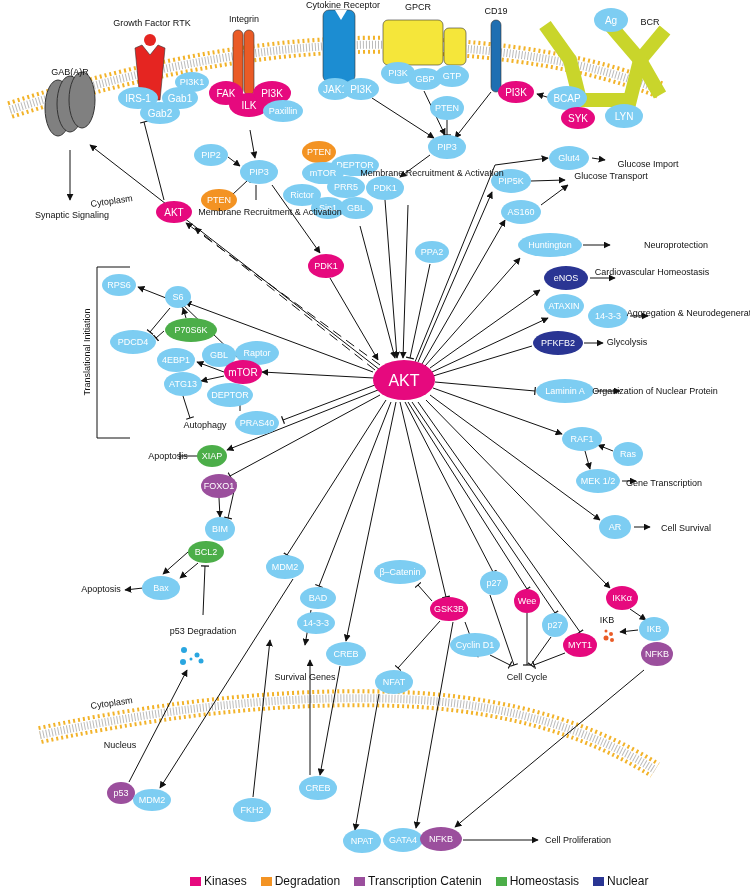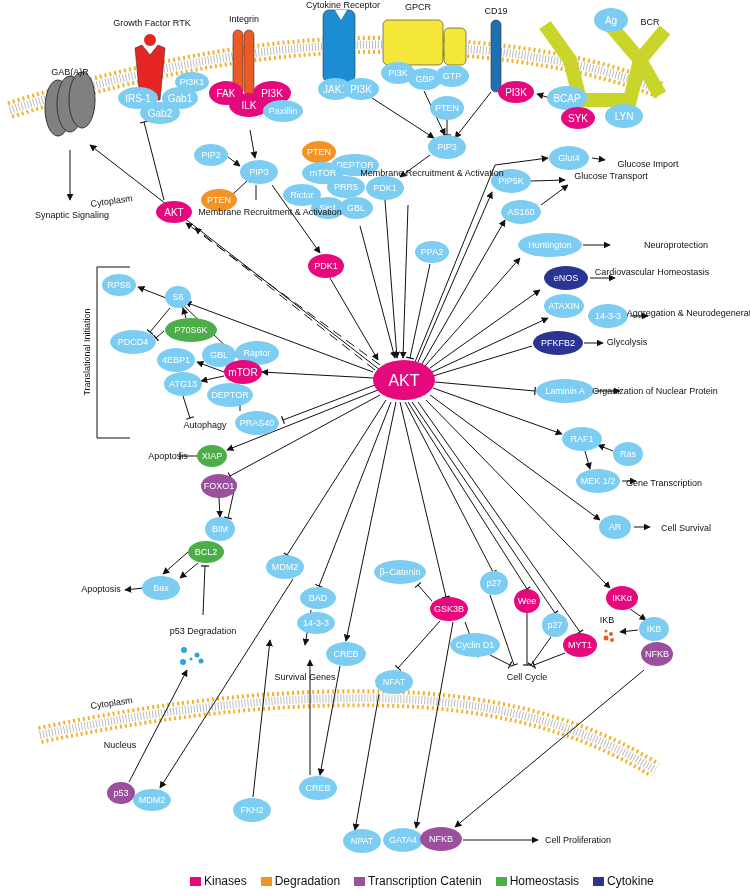--- a/index.html
+++ b/index.html
@@ -577,15 +577,15 @@
   <div class="legend-item">
       <span class="sw" style="background:#9b4f9d"></span>
       <span>Transcription Catenin</span>
     </div>
   <div class="legend-item">
       <span class="sw" style="background:#4cae49"></span>
       <span>Homeostasis</span>
     </div>
   <div class="legend-item">
       <span class="sw" style="background:#2a3593"></span>
-      <span>Cytokine</span>
+      <span>Nuclear</span>
     </div>
 </div>
 
 </body></html>

